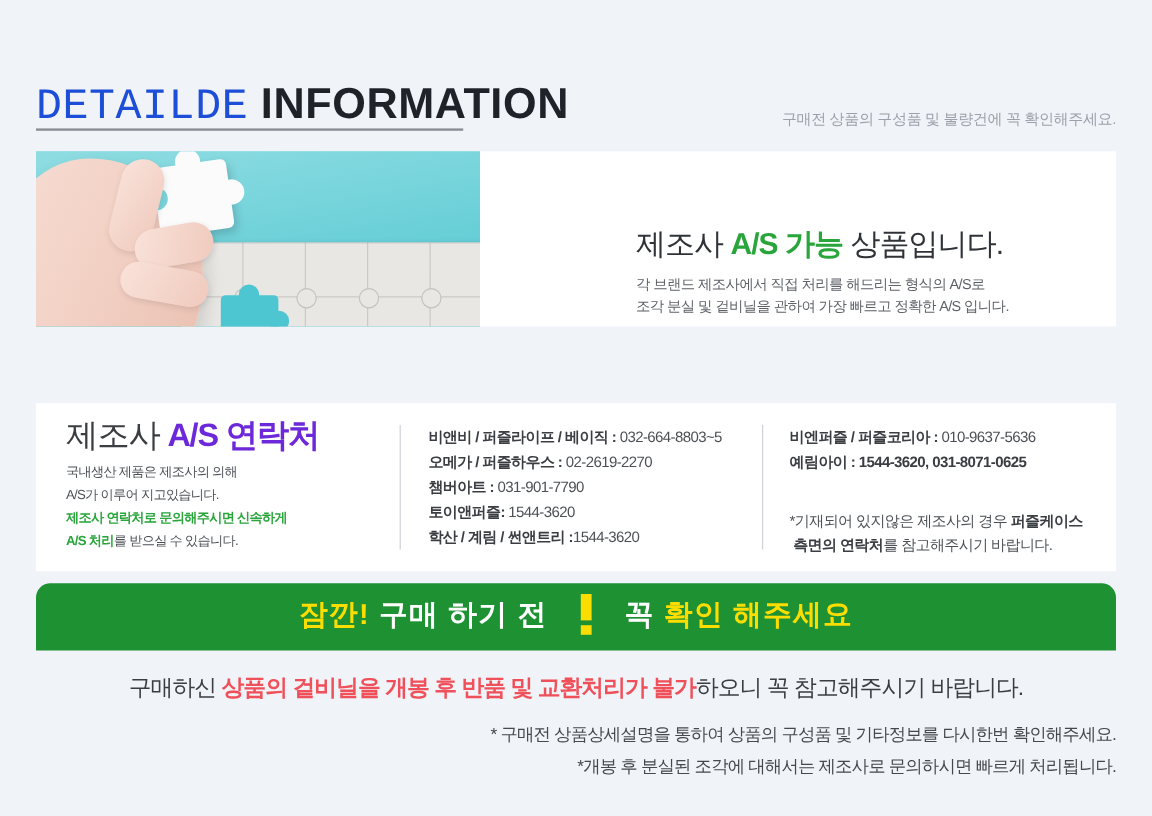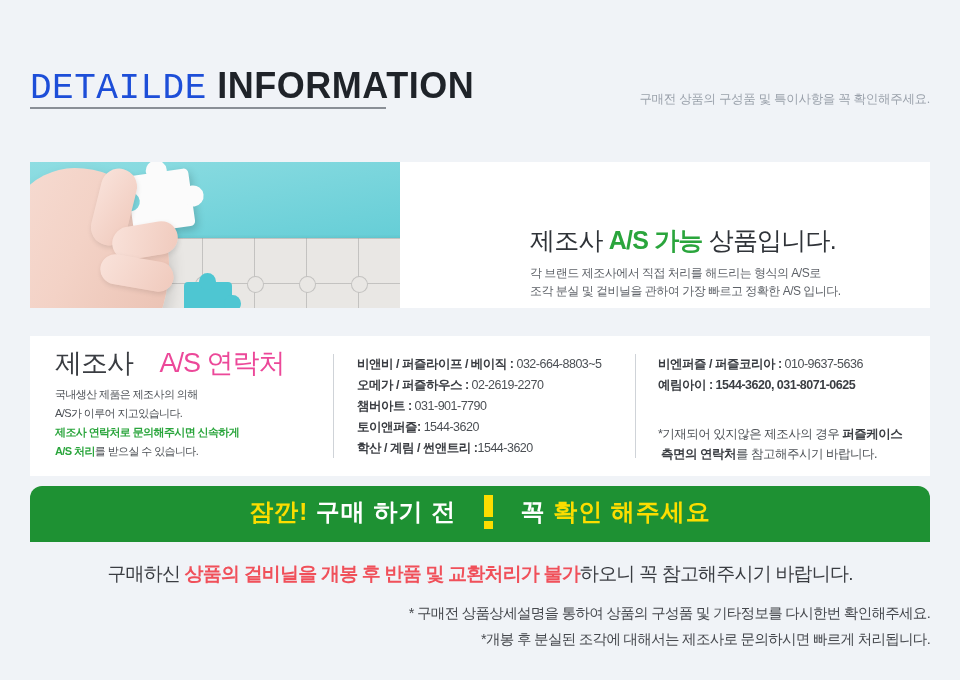--- a/index.html
+++ b/index.html
@@ -64,21 +64,20 @@
 
   
   .banner {
     position: absolute;
     left: 30px;
     top: 126px;
     width: 900px;
     height: 146px;
     background: #ffffff;
     overflow: hidden;
-    margin-top: 36px;
   }
   .photo {
     position: absolute;
     left: 0;
     top: 0;
     width: 370px;
     height: 206px;
     overflow: hidden;
     background: #6fd0d8;
   }
@@ -236,23 +235,22 @@
   }
   .contact-title {
     font-size: 27px;
     line-height: 34px;
     letter-spacing: -1px;
     color: #3a3d42;
     font-weight: 400;
     white-space: nowrap;
   }
   .contact-title .accent {
-    color: #ec4899;
-    font-weight: 400;
-    margin-left: 20px;
+    color: #6d28d9;
+    font-weight: 700;
   }
   .contact-desc {
     margin-top: 5px;
     font-size: 11px;
     line-height: 19px;
     letter-spacing: -0.6px;
     color: #4c5055;
   }
   .contact-desc .green {
     color: #2aa53c;
@@ -357,21 +355,21 @@
 </style>
 </head>
 <body>
 
 <div class="header">
   <div class="header-title">
     <span class="thin">DETAILDE</span>
     <span class="bold">INFORMATION</span>
   </div>
   <div class="header-rule"></div>
-  <div class="header-note">구매전 상품의 구성품 및 특이사항을 꼭 확인해주세요.</div>
+  <div class="header-note">구매전 상품의 구성품 및 불량건에 꼭 확인해주세요.</div>
 </div>
 
 <div class="banner">
 
   <div class="photo">
     <div class="sky"></div>
 
     <div class="board">
       <div class="board-grid"></div>
       <div class="knob" style="left:45px;  top:38px;"></div>

